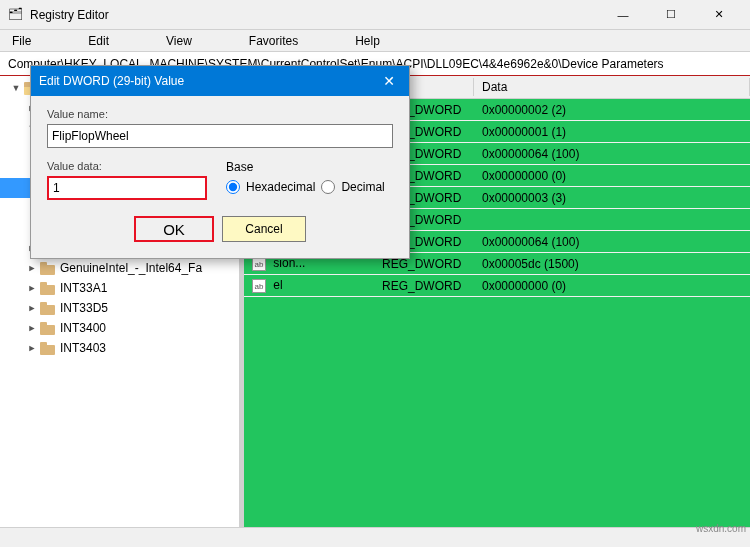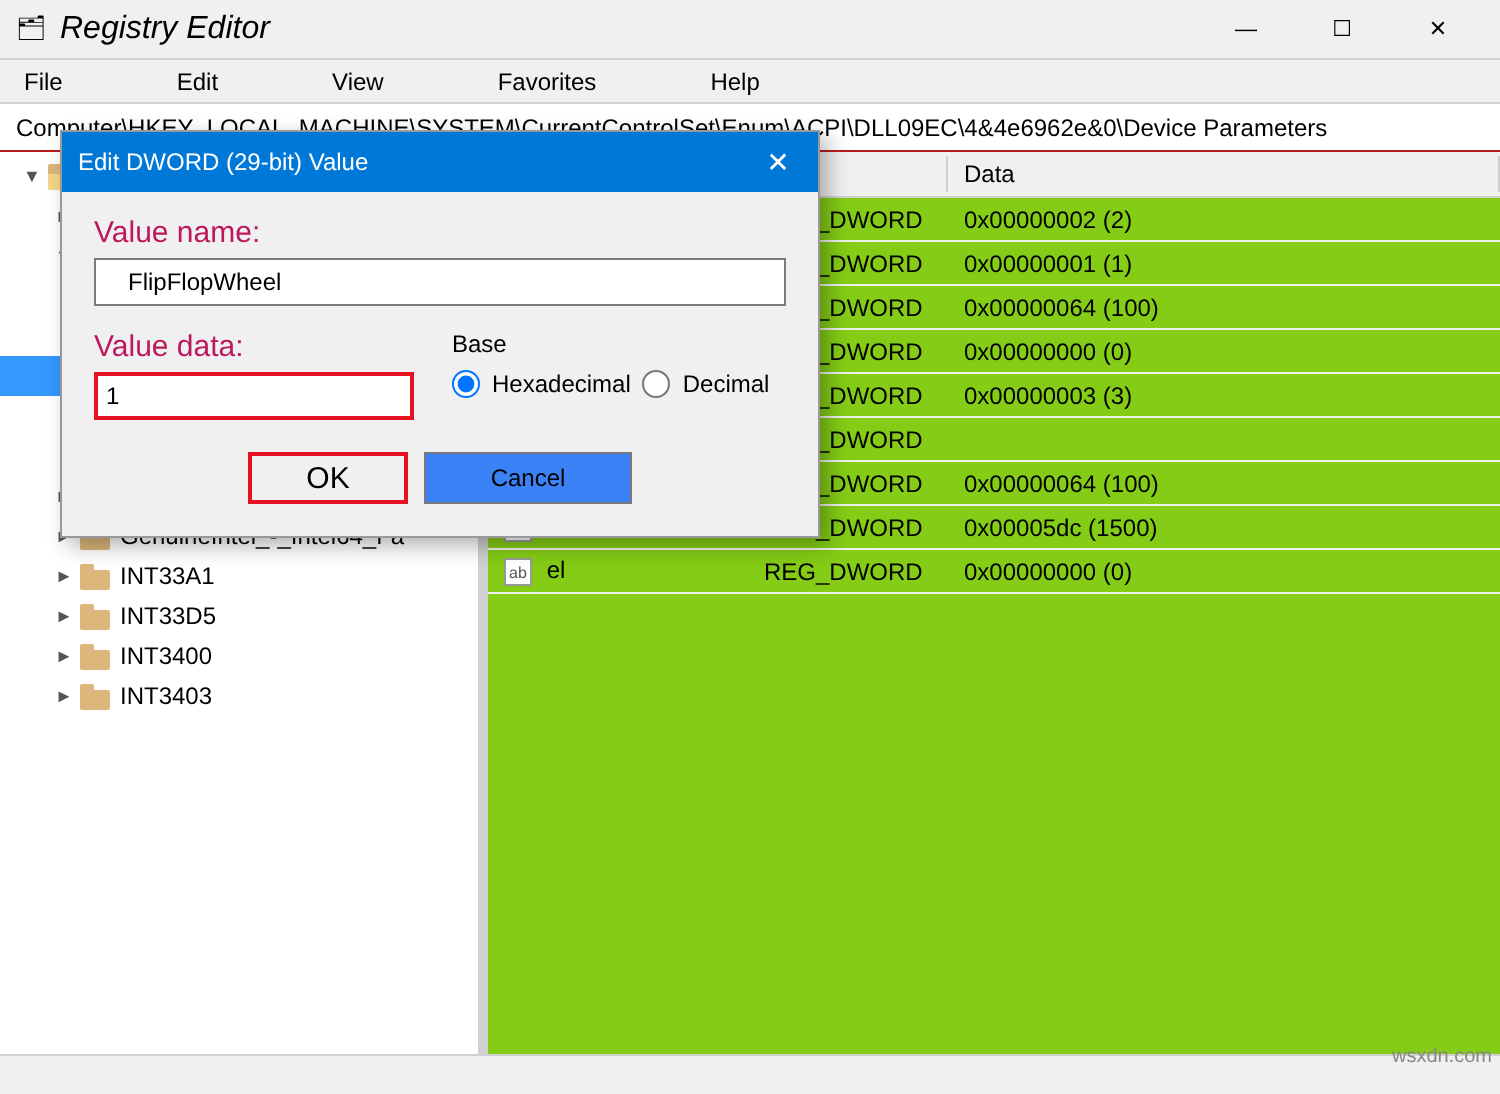--- a/index.html
+++ b/index.html
@@ -22,23 +22,22 @@
       padding: 0 8px;
       border-bottom: 1px solid #d0d0d0;
     }
     .title-bar-icon {
       width: 16px;
       height: 16px;
       margin-right: 6px;
     }
     .title-bar-title {
       flex: 1;
-      font-size: 16px;
+      font-size: 12px;
       color: #000;
-      font-style: italic;
     }
     .title-bar-controls {
       display: flex;
       gap: 2px;
     }
     .title-btn {
       width: 46px;
       height: 30px;
       display: flex;
       align-items: center;
@@ -152,21 +151,21 @@
     }
 
     .indent-1 { padding-left: 8px; }
     .indent-2 { padding-left: 24px; }
     .indent-3 { padding-left: 40px; }
     .indent-4 { padding-left: 56px; }
 
     
     .values-panel {
       flex: 1;
-      background: #84cc16;
+      background: #22c55e;
       overflow: auto;
     }
     .values-header {
       display: flex;
       background: #f0f0f0;
       border-bottom: 1px solid #d0d0d0;
       padding: 2px 0;
     }
     .col-header {
       padding: 2px 8px;
@@ -261,29 +260,29 @@
       border: none;
       color: white;
       font-size: 14px;
       cursor: pointer;
     }
 
     .dialog-body {
       padding: 12px 16px;
     }
     .dialog-section-label {
-      font-size: 15px;
+      font-size: 11px;
       margin-bottom: 4px;
-      color: #be185d;
+      color: #404040;
     }
     .dialog-input {
       width: 100%;
       height: 24px;
       border: 1px solid #7a7a7a;
-      padding: 2px 16px;
+      padding: 2px 4px;
       font-size: 12px;
       background: #fff;
       margin-bottom: 12px;
     }
     .dialog-row {
       display: flex;
       gap: 12px;
       align-items: flex-start;
     }
     .value-data-section {
@@ -331,23 +330,23 @@
     }
     .btn-ok {
       width: 80px;
       height: 26px;
       background: #f0f0f0;
       border: 2px solid #e81123;
       font-size: 15px;
       cursor: pointer;
     }
     .btn-cancel {
-      width: 104px;
+      width: 84px;
       height: 26px;
-      background: #3b82f6;
+      background: #fef9c3;
       border: 1px solid #7a7a7a;
       font-size: 12px;
       cursor: pointer;
     }
 
     
     .splitter {
       width: 4px;
       background: #d0d0d0;
       cursor: col-resize;

